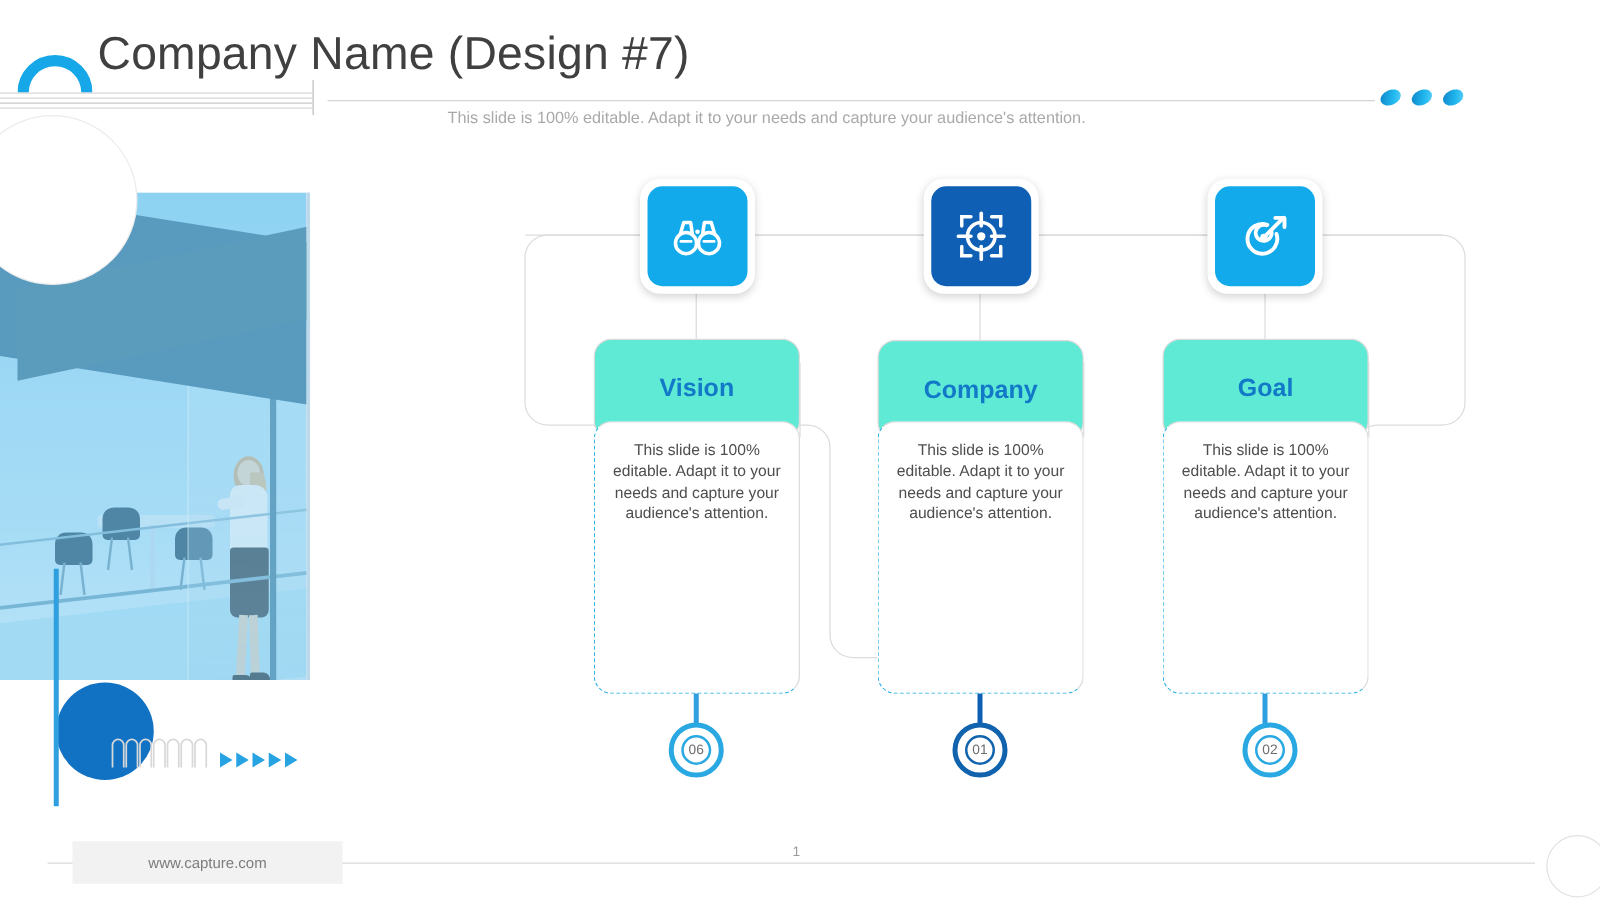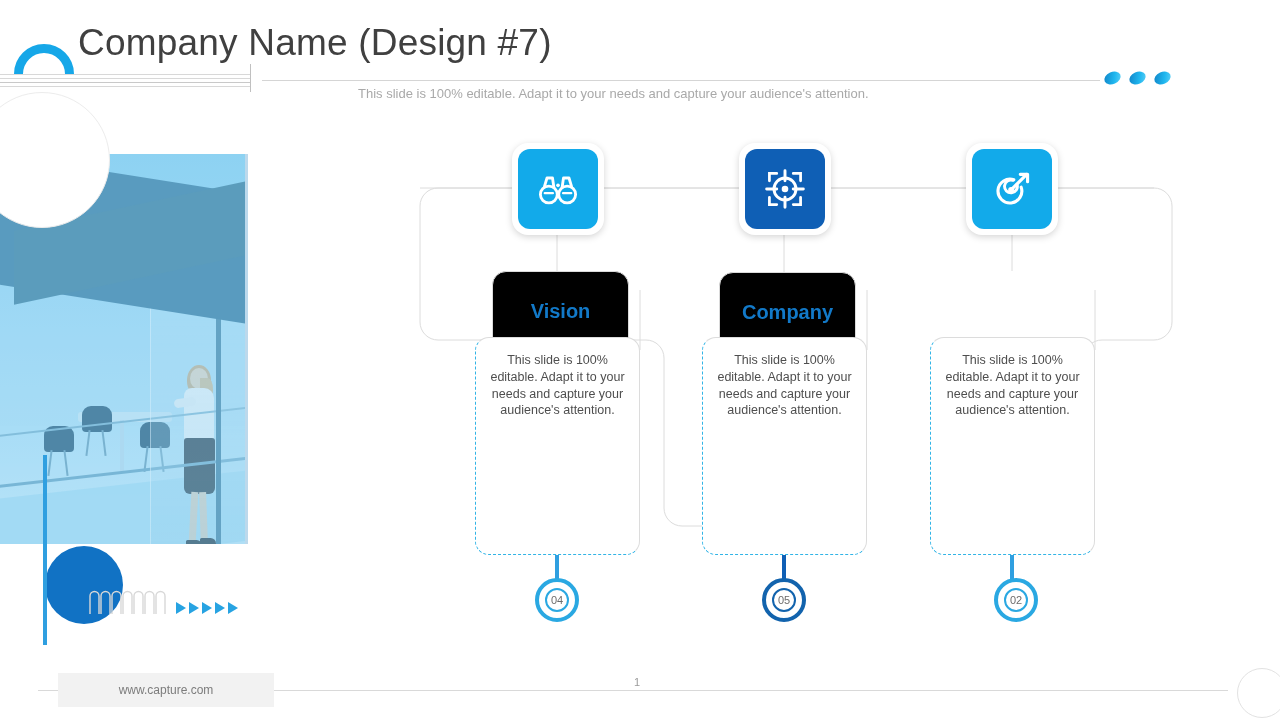--- a/index.html
+++ b/index.html
@@ -125,23 +125,23 @@
   }
   .icon-box .inner {
     width:80px; height:80px; border-radius:12px;
     display:flex; align-items:center; justify-content:center;
   }
   .ib1 { left:512px; top:143px; } .ib1 .inner { background:#12aaea; }
   .ib2 { left:739px; top:143px; } .ib2 .inner { background:#0f5fb5; }
   .ib3 { left:966px; top:143px; } .ib3 .inner { background:#12aaea; }
 
   .title-card {
-    position:absolute; width:137px; height:80px;
-    border:1px solid #dadada; border-radius:14px; background:#000000;
-    display:flex; align-items:center; justify-content:center; z-index:8;margin-left:17px;
+    position:absolute; width:165px; height:80px;
+    border:1px solid #dadada; border-radius:14px; background:#5eead4;
+    display:flex; align-items:center; justify-content:center; z-index:8;
   }
   .title-card span { font-size:20px; font-weight:700; color:#1279c8; }
   .tc1 { left:475px; top:271px; }
   .tc2 { left:702px; top:272px; }
   .tc3 { left:930px; top:271px; }
 
   .body-card {
     position:absolute; width:165px; height:218px;
     background:#fff; border-radius:14px;
     border-top:1px solid #dcdcdc; border-right:1px solid #dcdcdc;
@@ -321,43 +321,46 @@
       </svg>
     </div>
   </div>
 
   <div class="title-card tc1">
     <span>Vision</span>
   </div>
   <div class="title-card tc2">
     <span>Company</span>
   </div>
+  <div class="title-card tc3">
+    <span>Goal</span>
+  </div>
 
   <div class="body-card bc1">
     <p>This slide is 100% editable. Adapt it to your needs and capture your audience's attention.</p>
   </div>
   <div class="body-card bc2">
     <p>This slide is 100% editable. Adapt it to your needs and capture your audience's attention.</p>
   </div>
   <div class="body-card bc3">
     <p>This slide is 100% editable. Adapt it to your needs and capture your audience's attention.</p>
   </div>
 
   <div class="stem s1"></div>
   <div class="stem s2"></div>
   <div class="stem s3"></div>
 
   <div class="num-circle nc1">
     <div class="ring2">
-        <span>04</span>
+        <span>06</span>
       </div>
   </div>
   <div class="num-circle nc2">
     <div class="ring2">
-        <span>05</span>
+        <span>01</span>
       </div>
   </div>
   <div class="num-circle nc3">
     <div class="ring2">
         <span>02</span>
       </div>
   </div>
 
   <div class="footer-rule"></div>
   <div class="footer-url">

